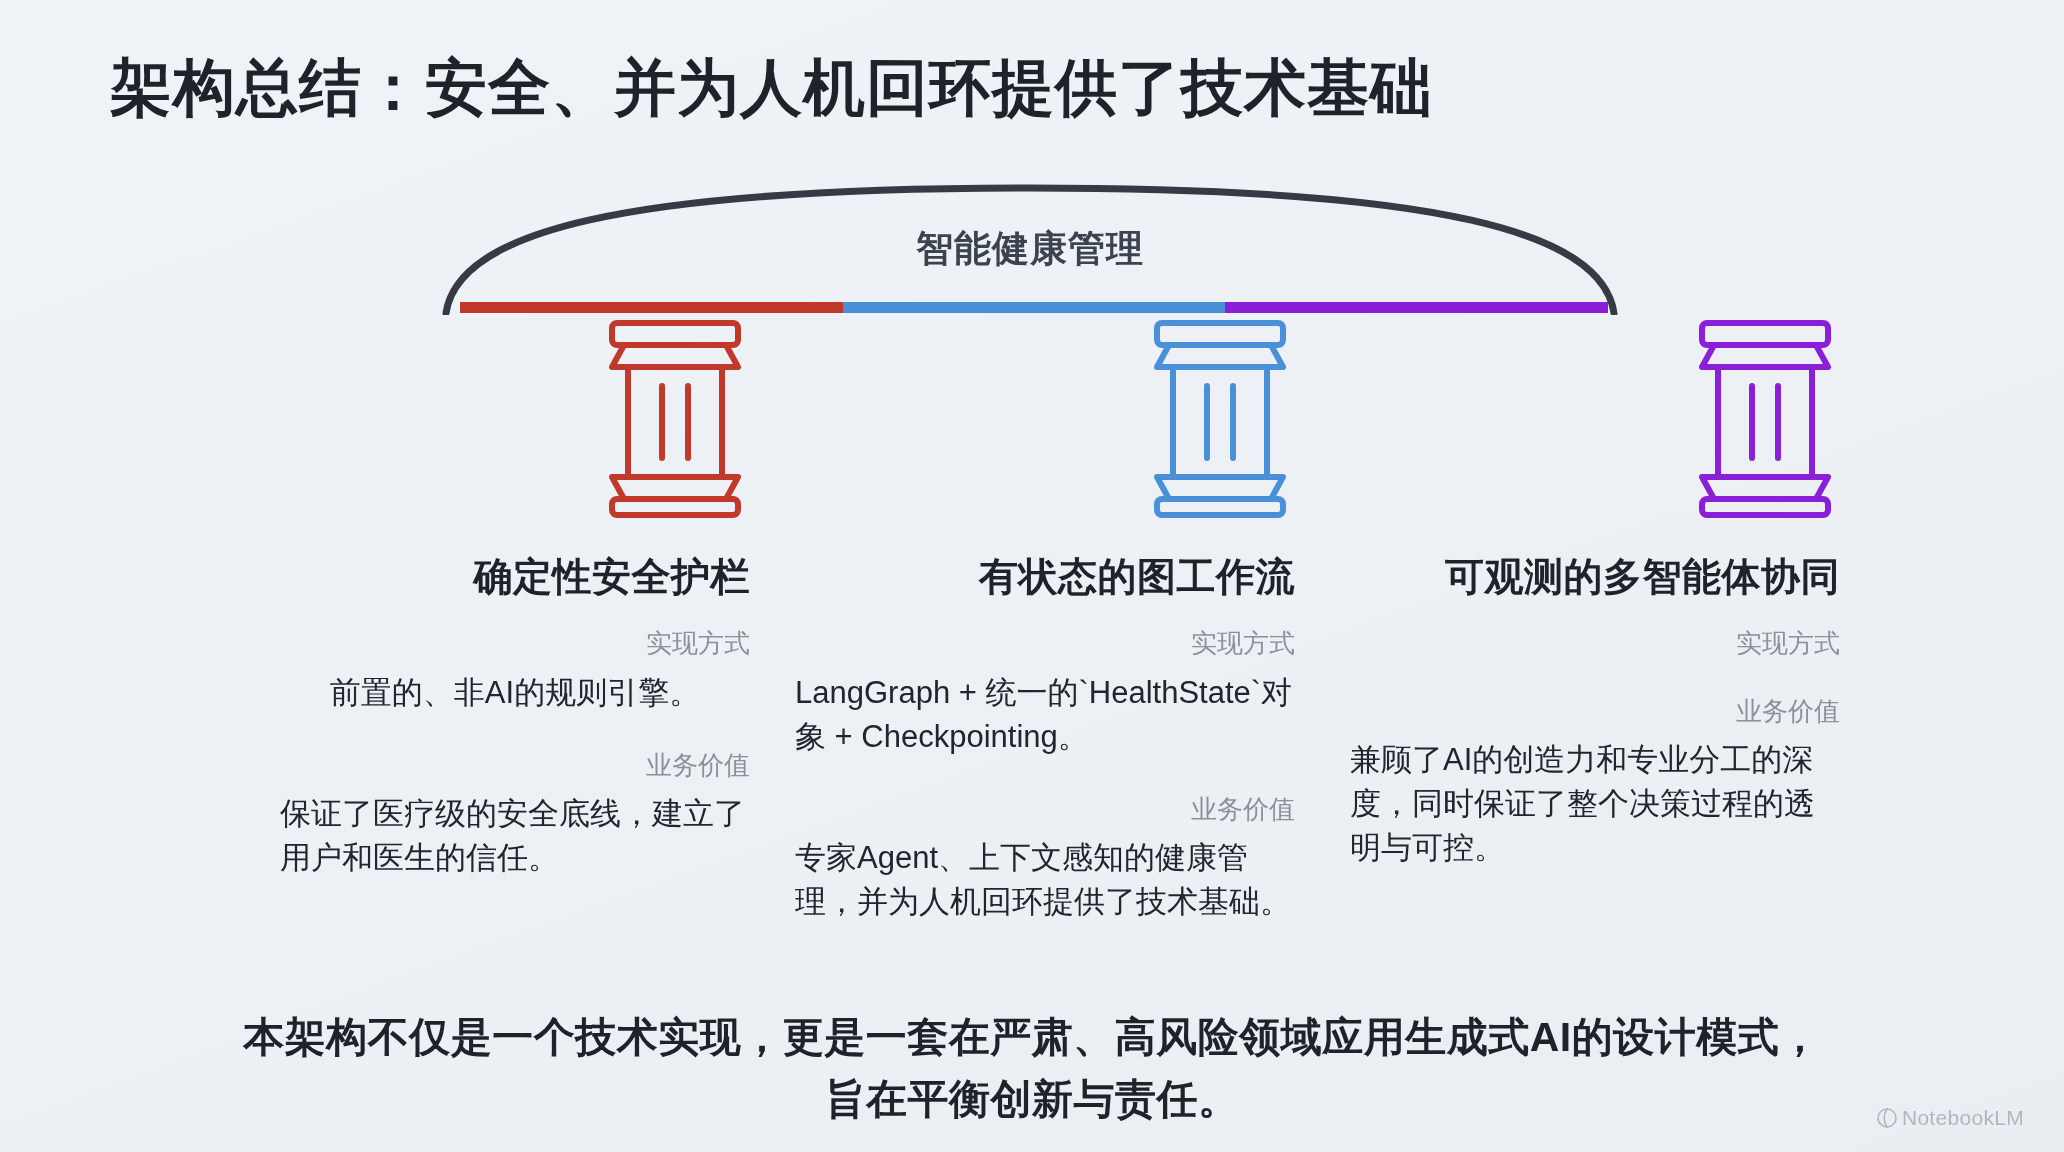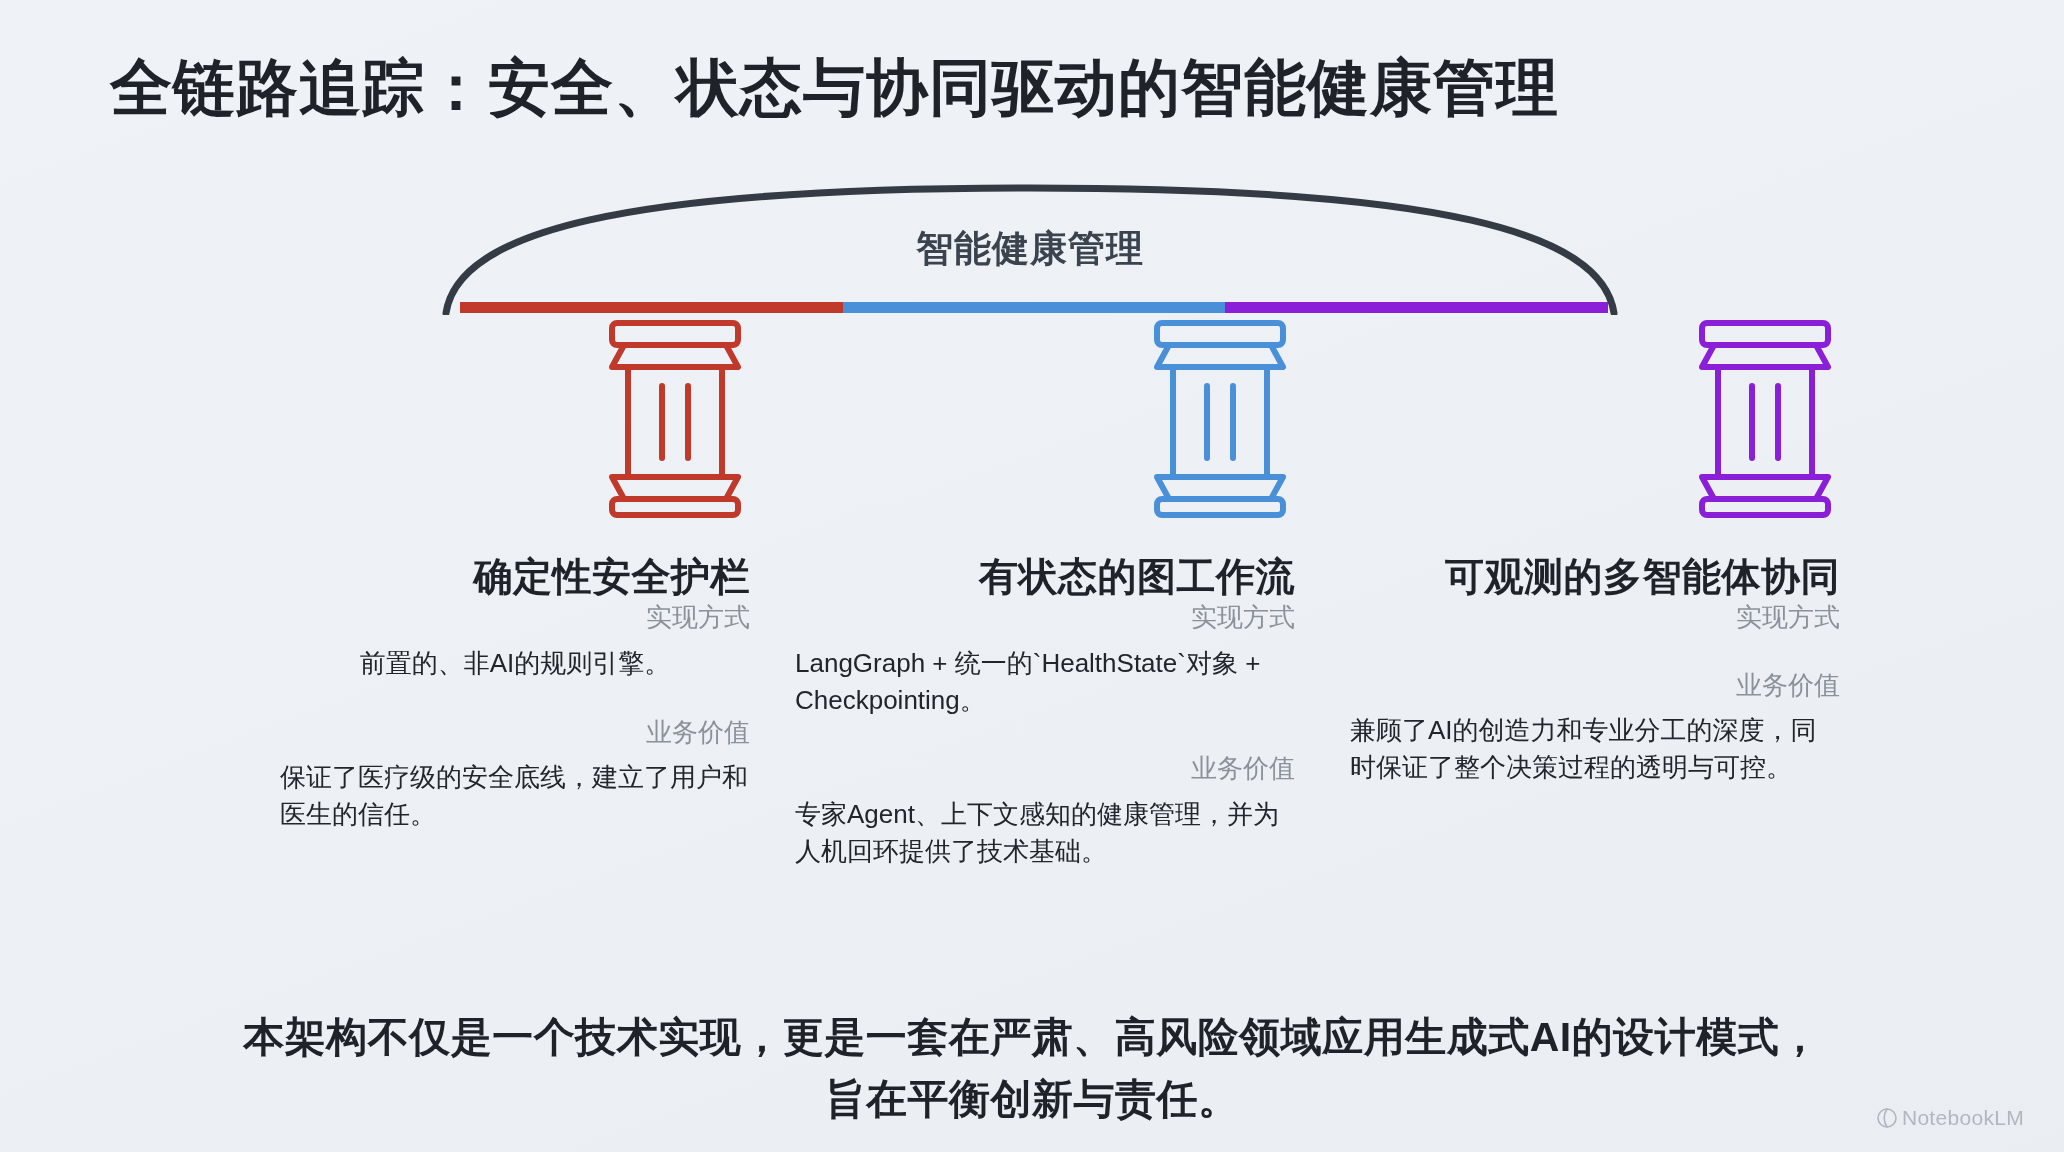--- a/index.html
+++ b/index.html
@@ -94,29 +94,30 @@
     margin-top: 18px;
     font-size: 39px;
     font-weight: 700;
     color: #1f2329;
     letter-spacing: 0.5px;
     text-align: center;
     line-height: 1.2;
   }
 
   .field-label {
+    margin-top: 26px;
     font-size: 26px;
     color: #8b9199;
     font-weight: 400;
     text-align: center;
     line-height: 1.3;
   }
   .field-value {
     margin-top: 10px;
-    font-size: 26px;
+    font-size: 31px;
     color: #22262c;
     text-align: center;
     line-height: 1.42;
     width: 100%;
   }
   .field-label.second { margin-top: 34px; }
 
   
   .col-1 .field-value { width: 470px; }
   .col-2 .field-value { width: 500px; }
@@ -156,21 +157,21 @@
     color: #6d7480;
     letter-spacing: 0.3px;
   }
   .watermark svg { display: block; }
 </style>
 </head>
 <body style="background: rgb(238, 241, 245);">
 
 <div id="slide" style="background-color: rgb(238, 241, 245);">
 
-  <div class="slide-title">全链路追踪：安全、状态与协同驱动的智能健康管理</div>
+  <div class="slide-title">架构总结：安全、并为人机回环提供了技术基础</div>
 
   <div class="arch-wrap">
     <svg width="1180" height="135" viewBox="0 0 1180 135" fill="none" xmlns="http://www.w3.org/2000/svg">
       <path d="M6 133 C 18 52, 180 8, 590 8 C 1000 8, 1162 52, 1174 133" stroke="#343b45" stroke-width="7" stroke-linecap="round" fill="none"></path>
     </svg>
   </div>
   <div class="arch-label">智能健康管理</div>
 
   <div class="colorbar">
     <div class="seg seg-1" style="background: rgb(192, 57, 43);"></div>

